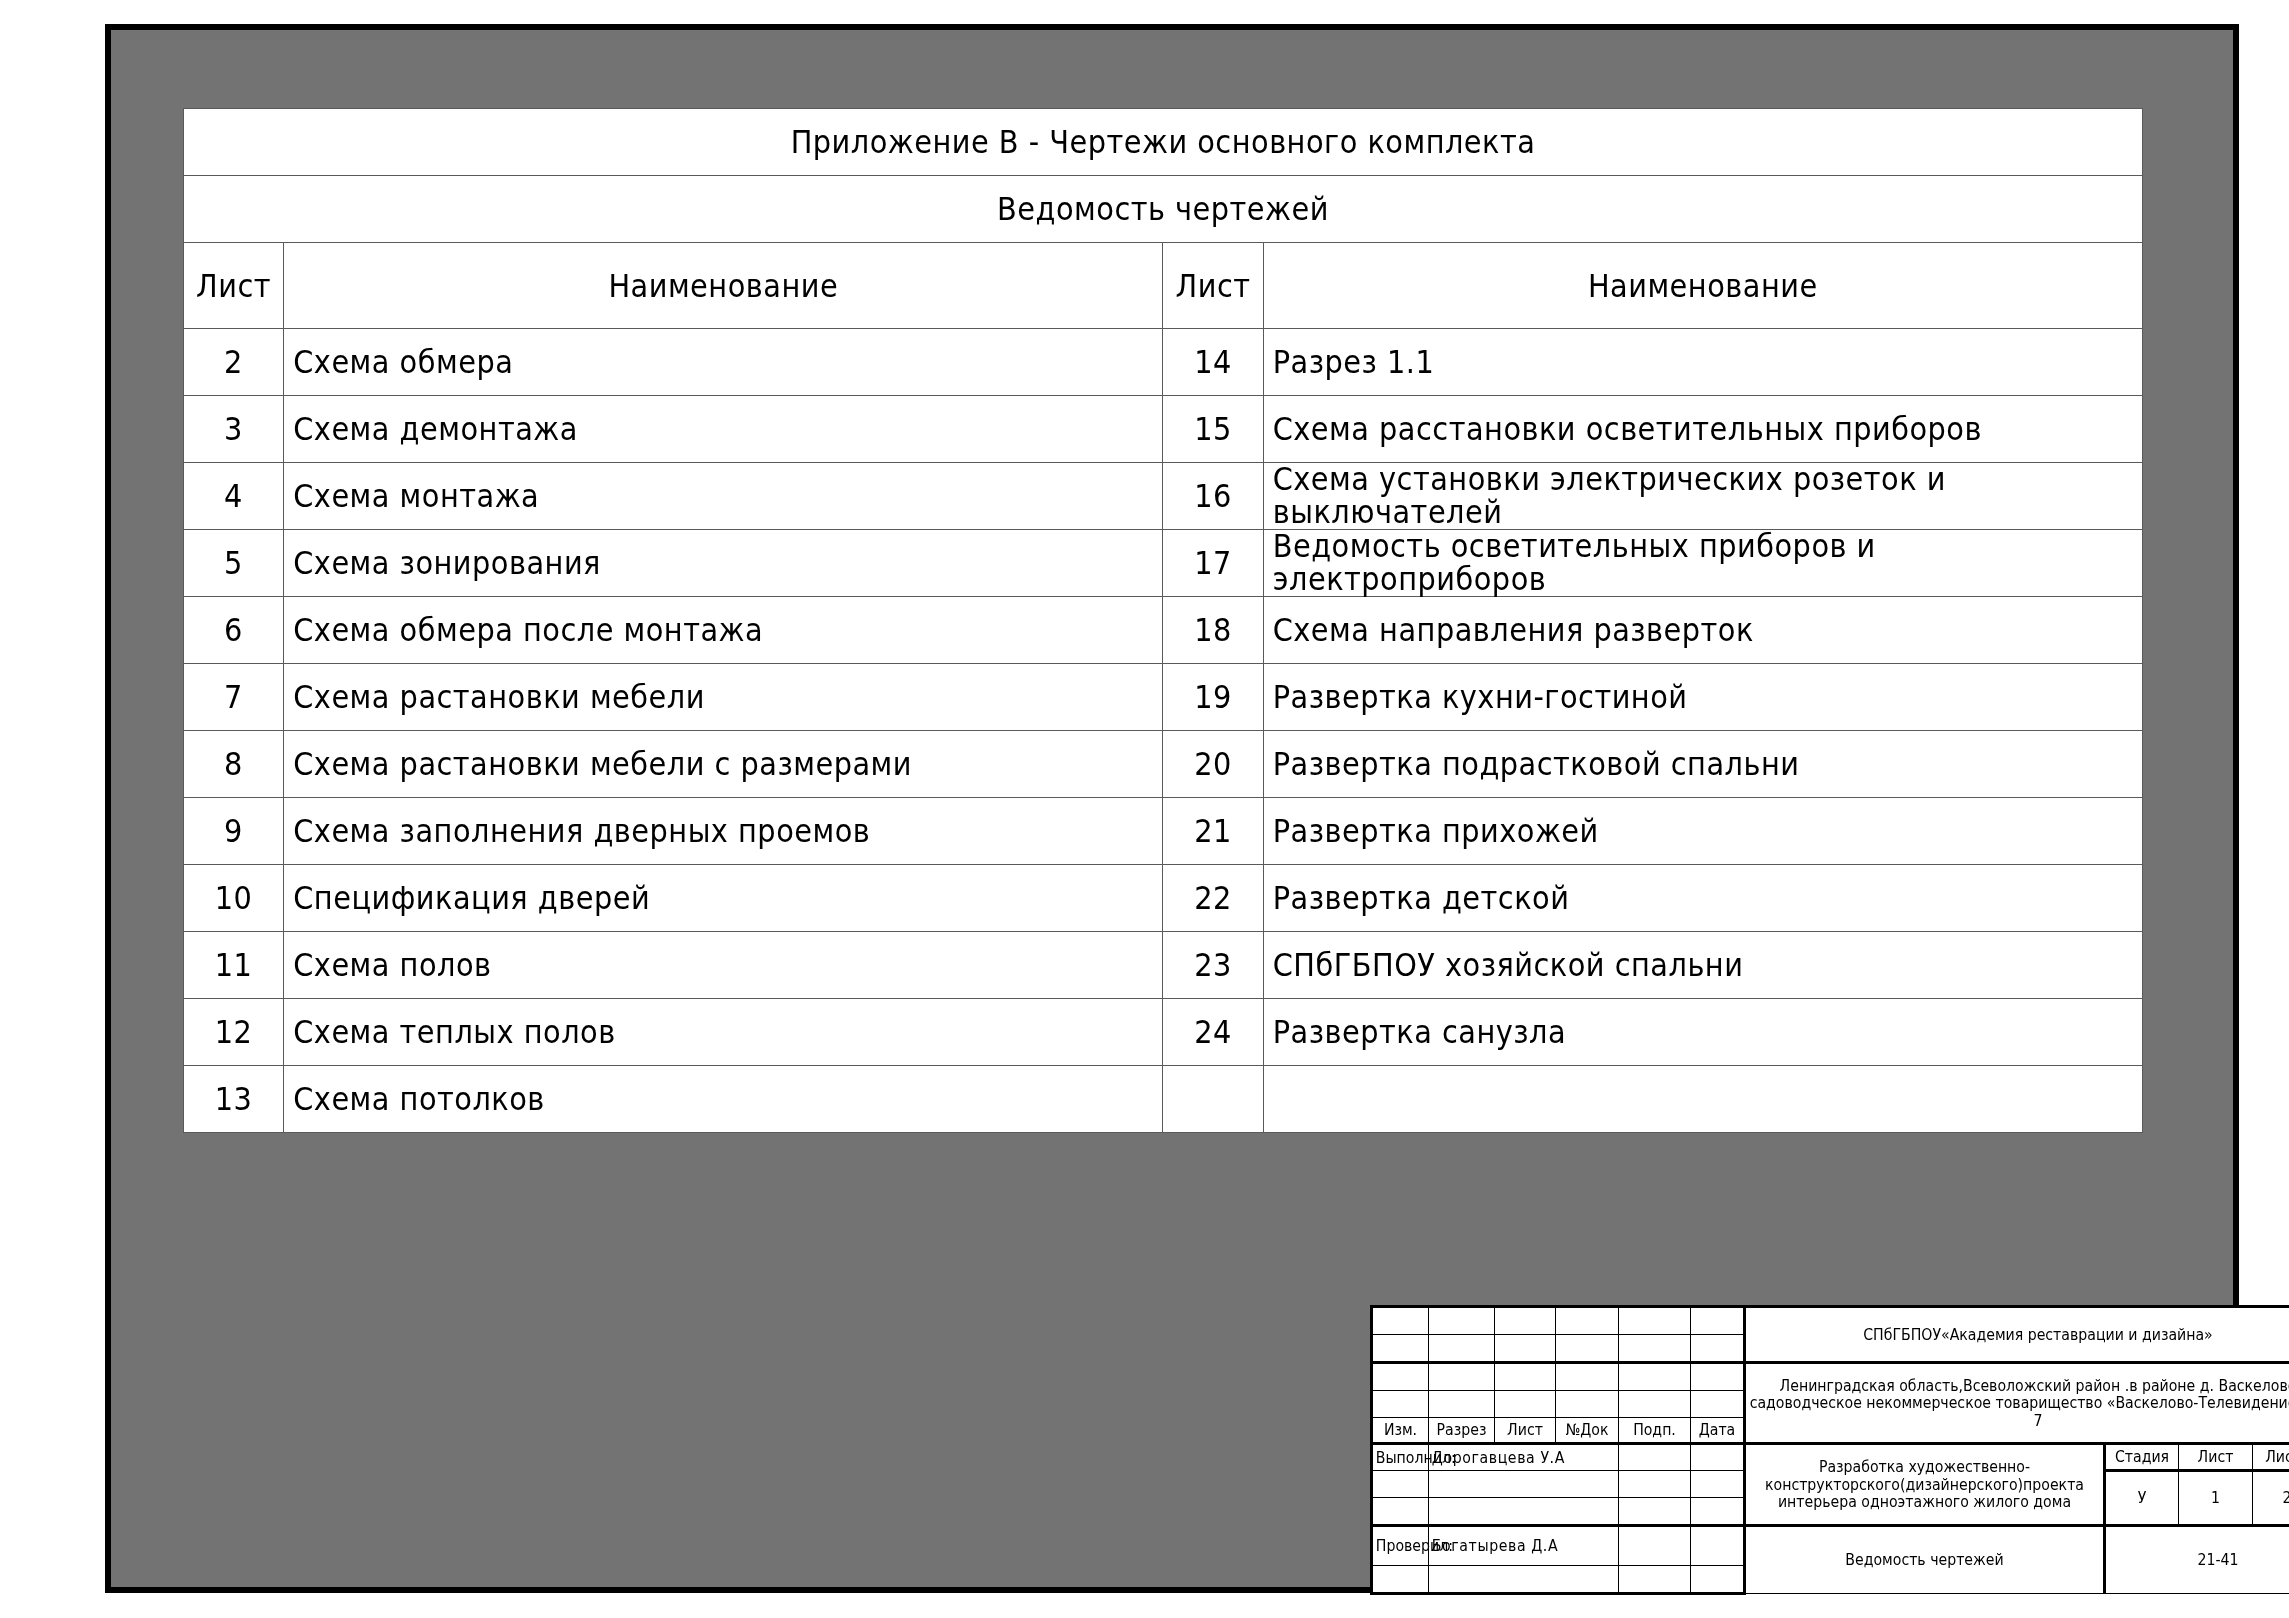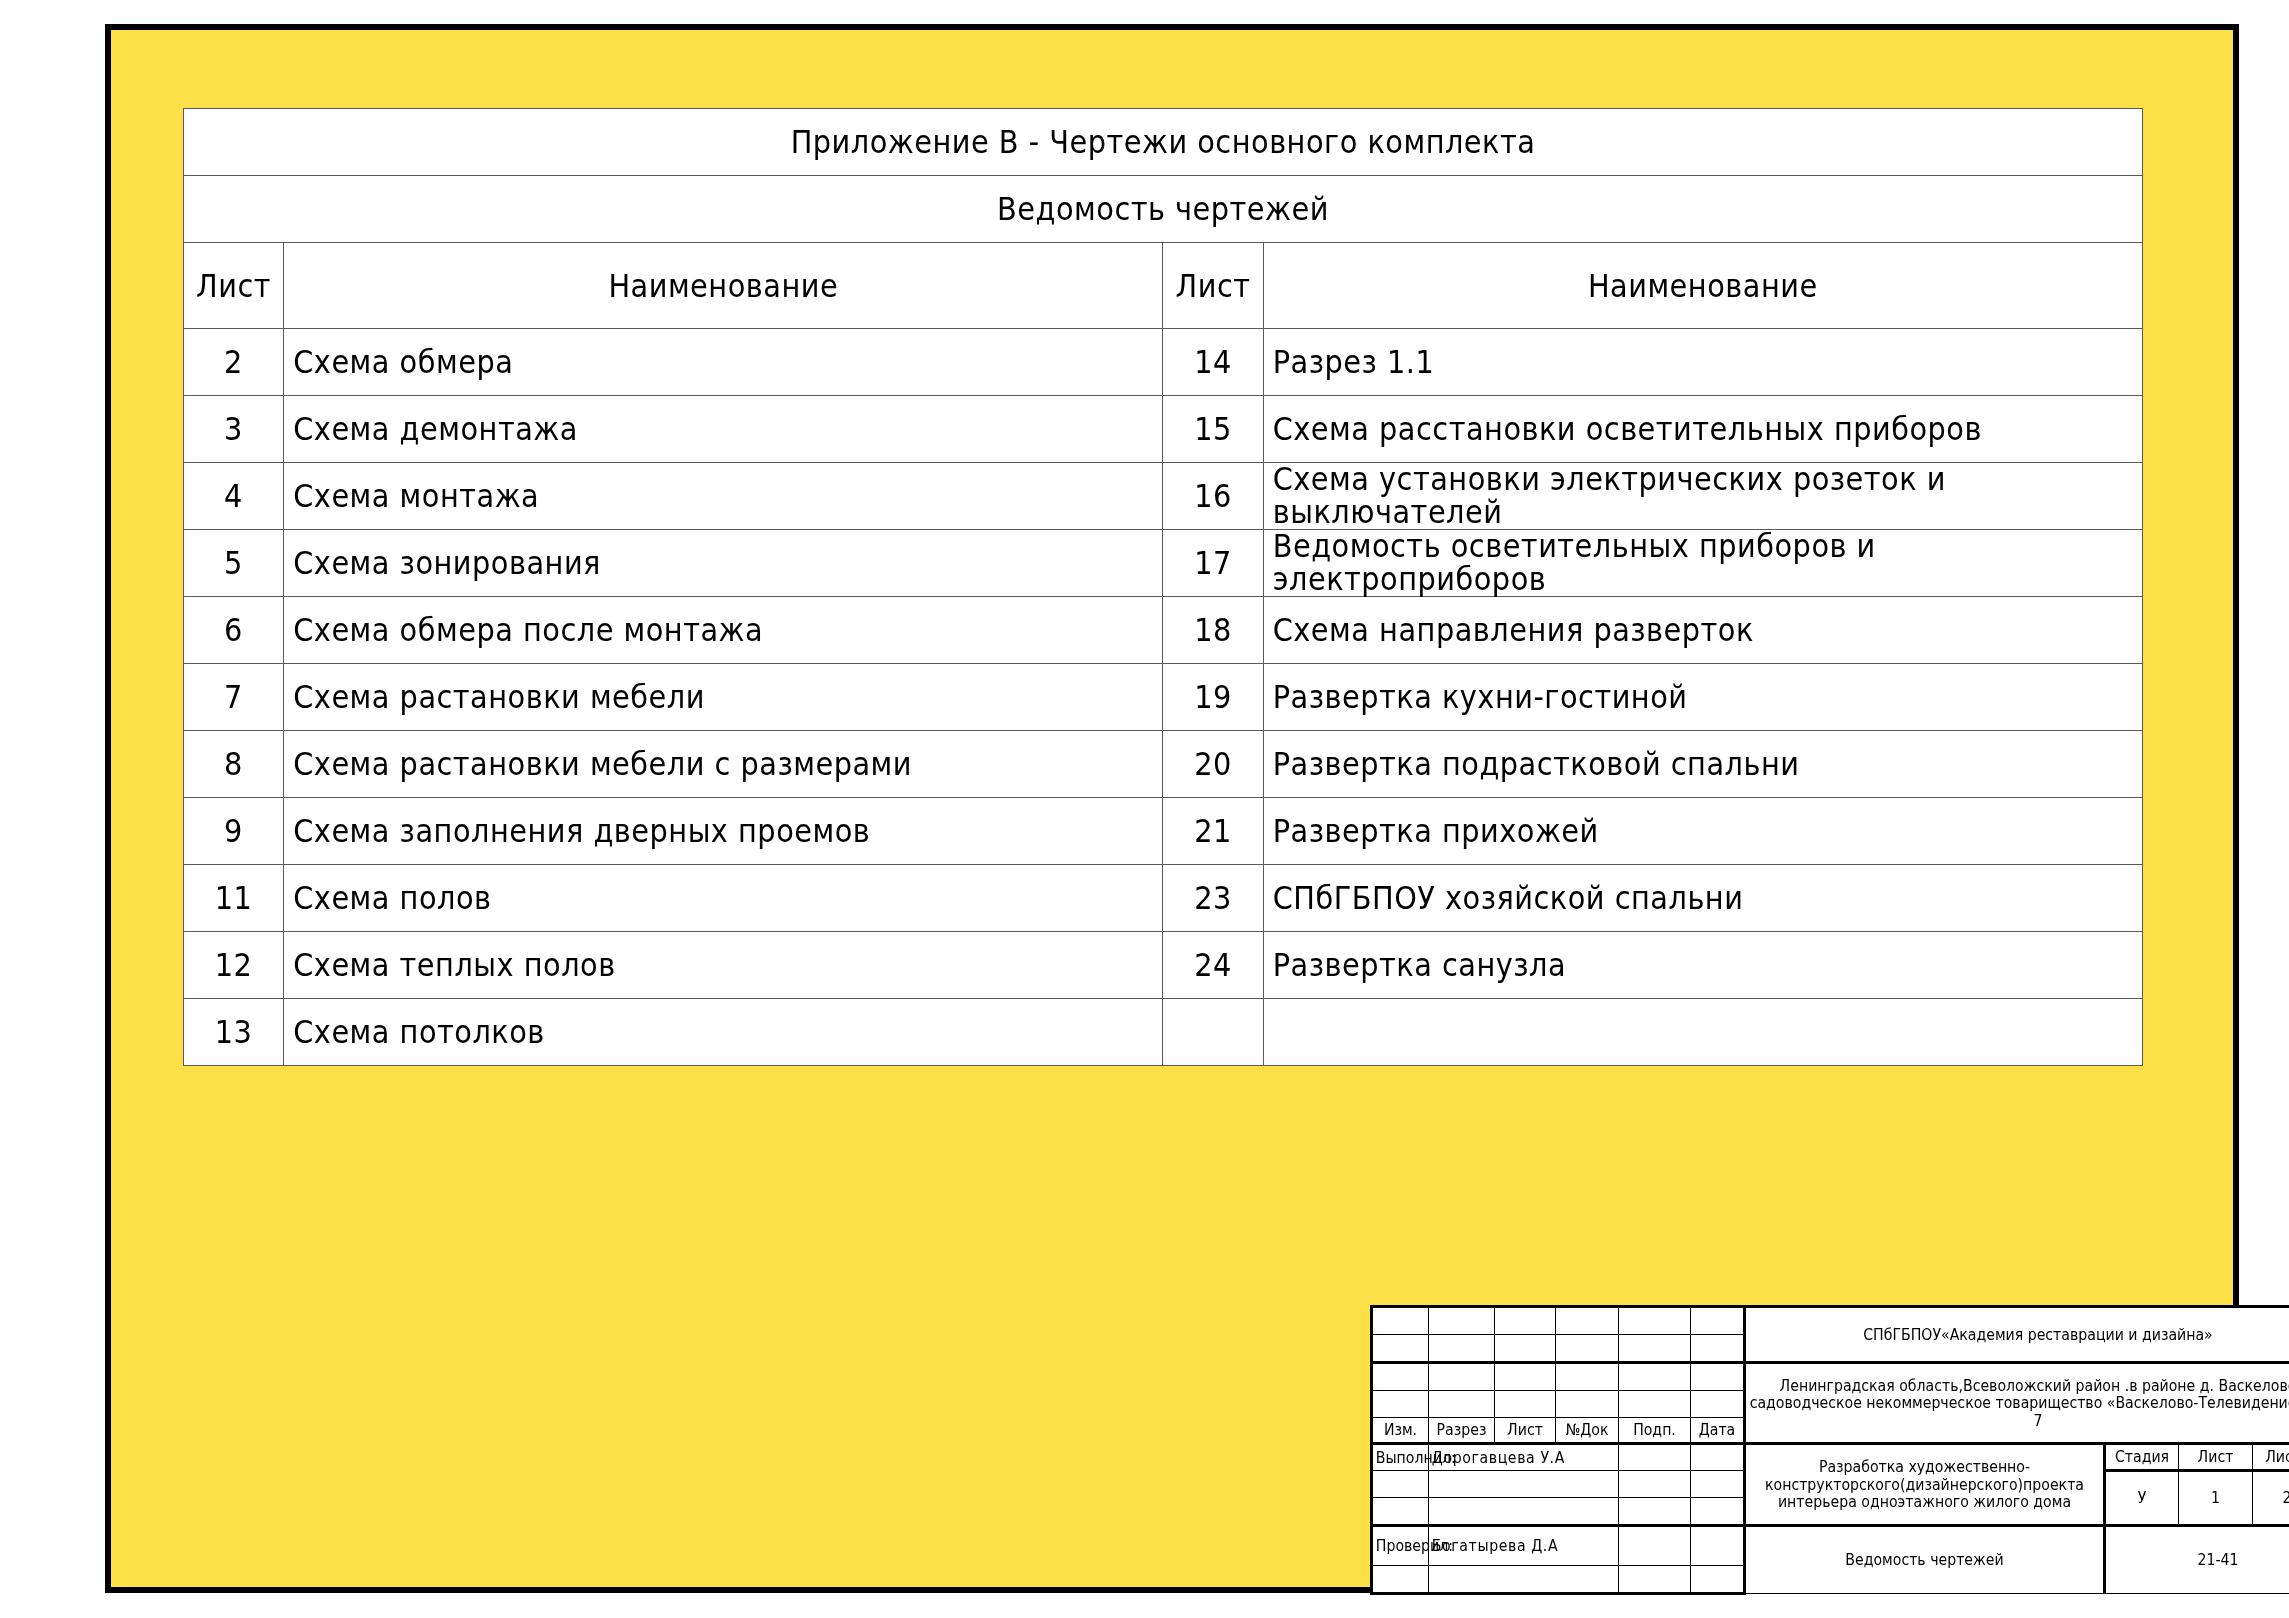--- a/index.html
+++ b/index.html
@@ -18,21 +18,21 @@
 
   
   #sheet-frame {
     position: absolute;
     left: 105px;
     top: 24px;
     width: 2134px;
     height: 1569px;
     border: 6.5px solid #000;
     box-sizing: border-box;
-    background: #fde047;
+    background: #737373;
   }
 
   
   #drawing-list {
     position: absolute;
     left: 72px;
     top: 78px;
     width: 1960px;
     border-collapse: collapse;
     table-layout: fixed;
@@ -207,20 +207,26 @@
         <td class="c-num">8</td>
         <td class="c-name">Схема растановки мебели с размерами</td>
         <td class="c-num">20</td>
         <td class="c-name">Развертка подрастковой спальни</td>
       </tr>
       <tr class="row-std">
         <td class="c-num">9</td>
         <td class="c-name">Схема заполнения дверных проемов</td>
         <td class="c-num">21</td>
         <td class="c-name">Развертка прихожей</td>
+      </tr>
+      <tr class="row-std">
+        <td class="c-num">10</td>
+        <td class="c-name">Спецификация дверей</td>
+        <td class="c-num">22</td>
+        <td class="c-name">Развертка детской</td>
       </tr>
       <tr class="row-std">
         <td class="c-num">11</td>
         <td class="c-name">Схема полов</td>
         <td class="c-num">23</td>
         <td class="c-name">СПбГБПОУ хозяйской спальни</td>
       </tr>
       <tr class="row-std">
         <td class="c-num">12</td>
         <td class="c-name">Схема теплых полов</td>

